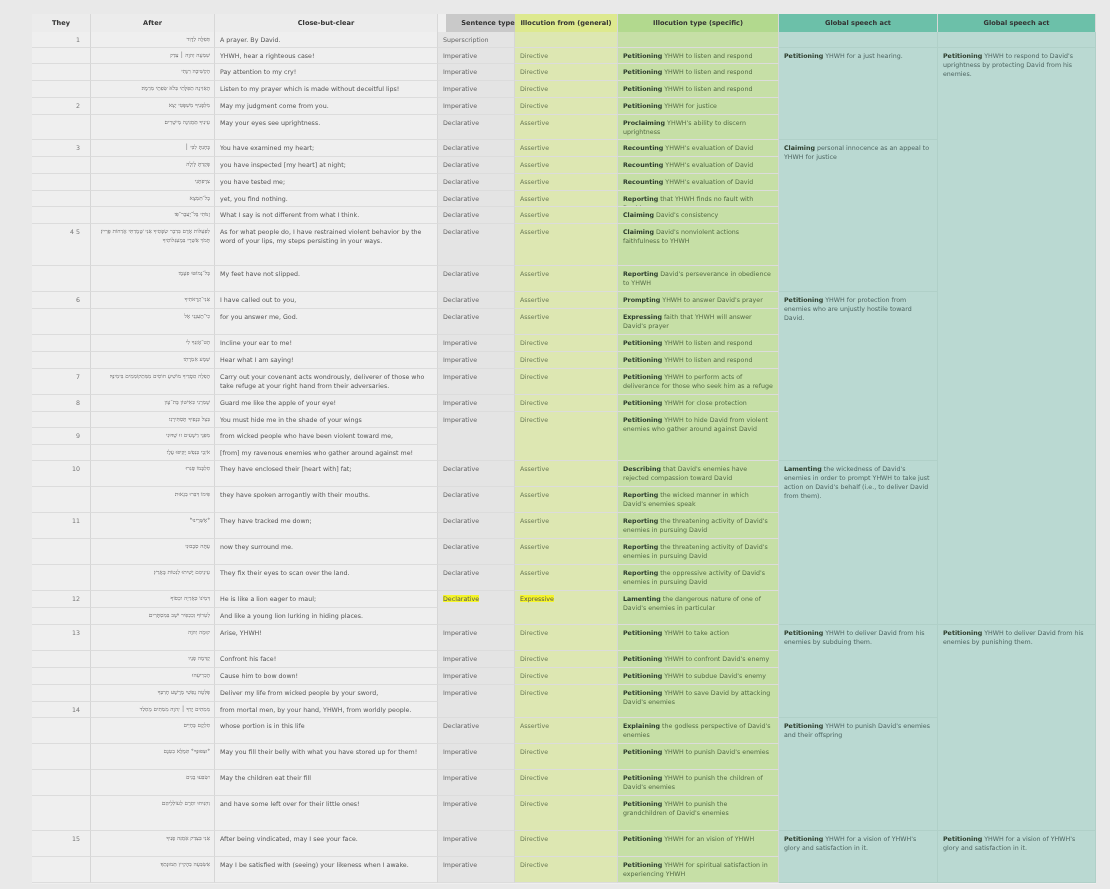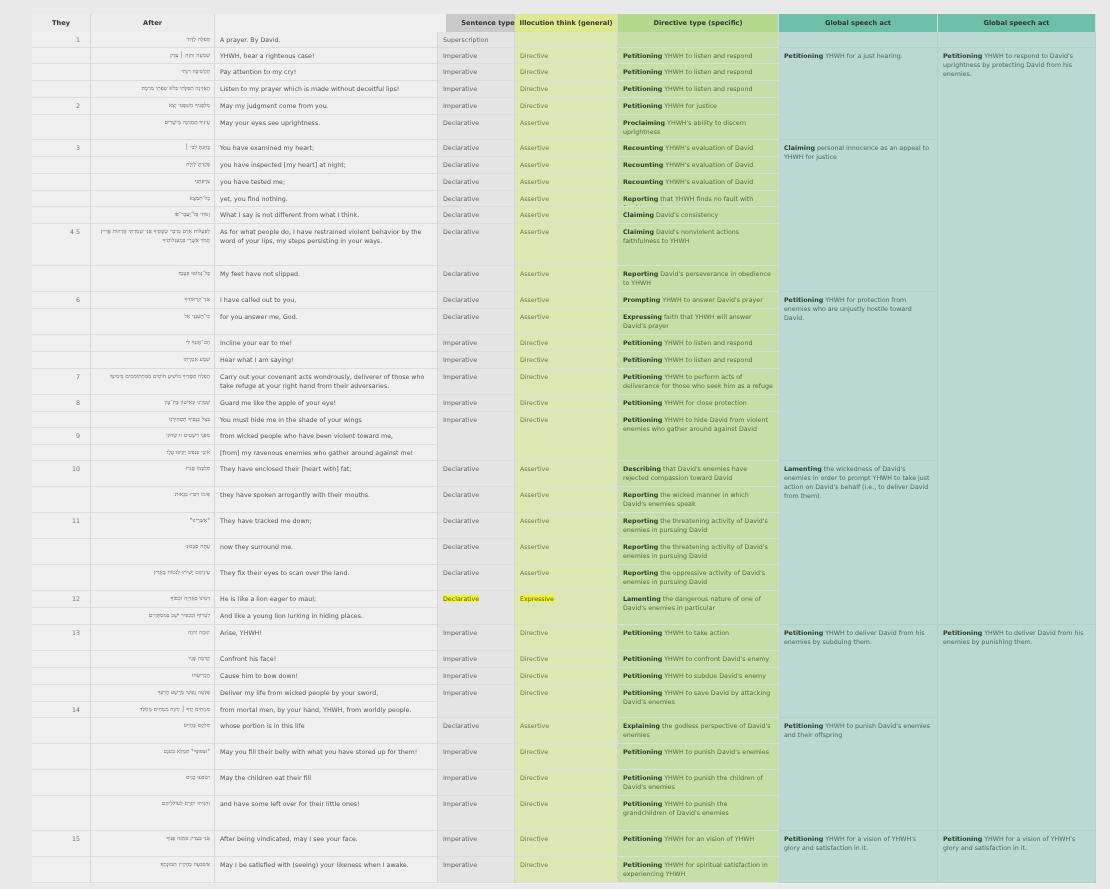--- a/index.html
+++ b/index.html
@@ -17,23 +17,24 @@
   .c-glob{background:#bad9d2;color:#4f6662;border-bottom:1px solid #b0d0c8;border-right:1px solid #b0d0c8;}
   .c-spec b,.c-glob b{color:#2d3d2d;font-weight:bold;}
   .hl{background:#f5f52a;color:#555;}
 </style>
 </head>
 <body>
 
 <div id="sheet">
   <div class="hdr" style="left:0;width:59px;background:#ececec;">They</div>
   <div class="hdr" style="left:59px;width:124px;background:#ececec;">After</div>
+  <div class="hdr" style="left:183px;width:223px;background:#ececec;">Close-but-clear</div>
   <div class="hdr" style="left:414px;width:85px;background:#c9c9c9;">Sentence type</div>
-  <div class="hdr" style="left:483px;width:103px;background:#dde98f;">Illocution think (general)</div>
-  <div class="hdr" style="left:586px;width:161px;background:#b2d98e;">Directive type (specific)</div>
+  <div class="hdr" style="left:483px;width:103px;background:#dde98f;">Illocution from (general)</div>
+  <div class="hdr" style="left:586px;width:161px;background:#b2d98e;">Illocution type (specific)</div>
   <div class="hdr" style="left:747px;width:159px;background:#6cc0a9;">Global speech act</div>
   <div class="hdr" style="left:906px;width:158px;background:#6cc0a9;">Global speech act</div>
 
   <div id="body-rows">
       <div class="cell c-verse" style="left: 0px; width: 59px; top: 18px; height: 16px;"><span>1</span></div>
       <div class="cell c-heb" style="left: 59px; width: 124px; top: 18px; height: 16px;"><span>תְּפִלָּה לְדָוִד</span></div>
       <div class="cell c-eng" style="left: 183px; width: 223px; top: 18px; height: 16px;"><span>A prayer. By David.</span></div>
       <div class="cell c-sent" style="left: 406px; width: 77px; top: 18px; height: 16px;"><span>Superscription</span></div>
       <div class="cell c-gen" style="left: 483px; width: 103px; top: 18px; height: 16px;"><span></span></div>
       <div class="cell c-spec" style="left: 586px; width: 161px; top: 18px; height: 16px;"><b></b><span></span></div>

